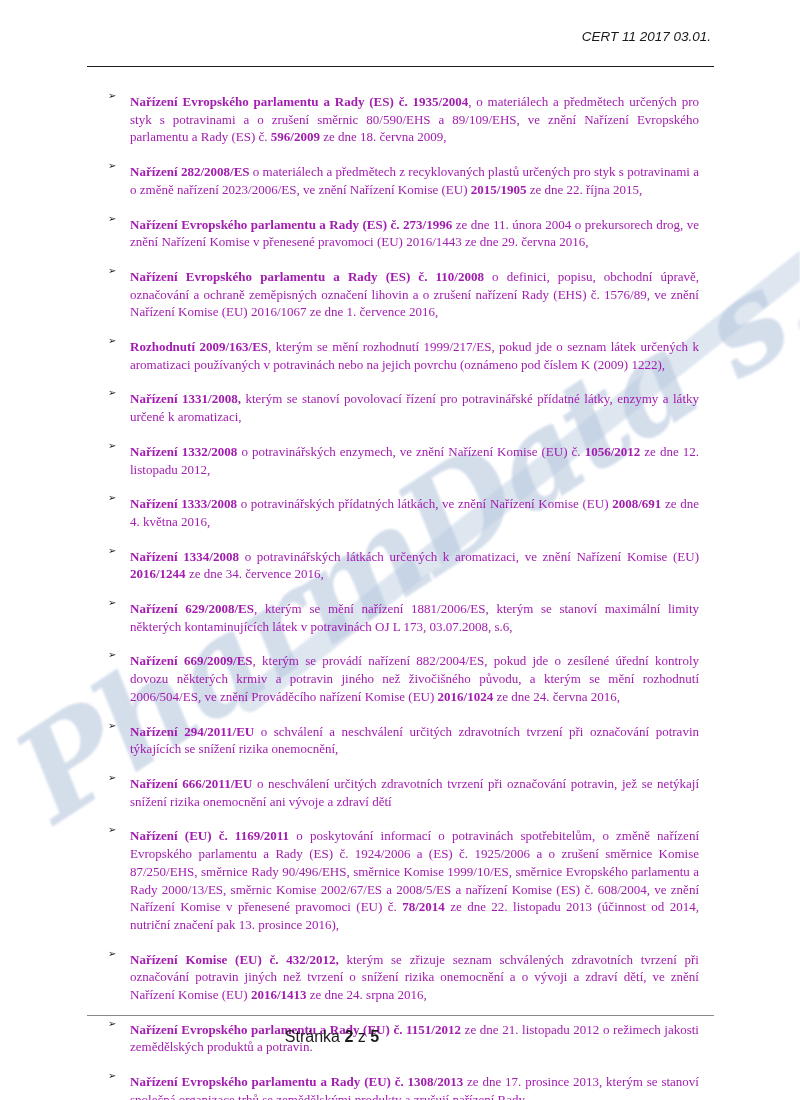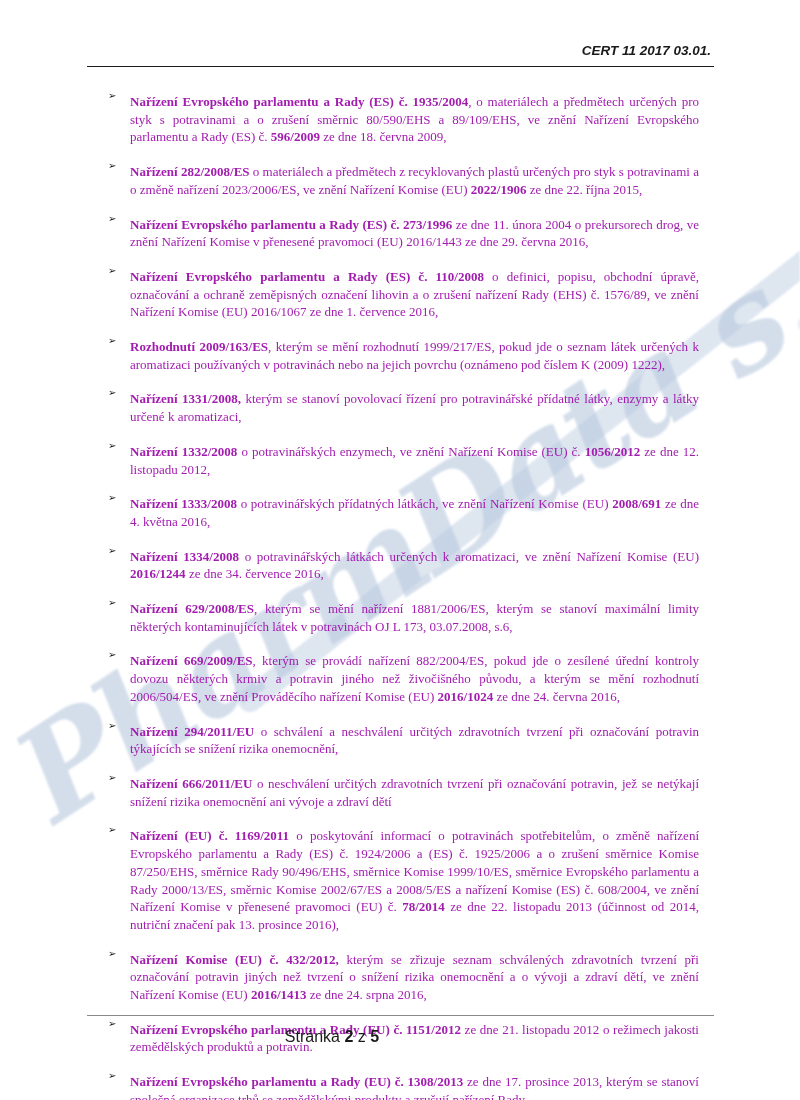--- a/index.html
+++ b/index.html
@@ -13,27 +13,26 @@
   }
   
   .watermark{
     position:absolute;left:0;top:0;width:800px;height:1100px;
     z-index:0;
     filter:blur(1.2px);
     pointer-events:none;
   }
   
   .header-text{
-    position:absolute;top:43px;right:89px;
+    position:absolute;top:29px;right:89px;
     font-family:"Liberation Sans",sans-serif;
     font-style:italic;
     font-size:13.5px;
     color:#1a1a1a;
     z-index:2;
-    font-weight:bold;
   }
   .header-rule{
     position:absolute;left:87px;top:66px;width:627px;height:0;
     border-top:1.7px solid #1c1c1c;
     z-index:2;
   }
   
   .content{
     position:absolute;left:108px;top:87px;width:597px;
     z-index:1;
@@ -84,21 +83,21 @@
   <div class="header-text">CERT 11 2017 03.01.</div>
   <div class="header-rule"></div>
 
   <div class="content">
       <div class="item">
         <span class="bullet">➢</span>
         <p class="body-text"><b>Nařízení Evropského parlamentu a Rady (ES) č. 1935/2004</b><span>, o materiálech a předmětech určených pro styk s potravinami a o zrušení směrnic 80/590/EHS a 89/109/EHS, ve znění Nařízení Evropského parlamentu a Rady (ES) č. </span><b>596/2009</b><span> ze dne 18. června 2009,</span></p>
       </div>
       <div class="item">
         <span class="bullet">➢</span>
-        <p class="body-text"><b>Nařízení 282/2008/ES</b><span> o materiálech a předmětech z recyklovaných plastů určených pro styk s potravinami a o změně nařízení 2023/2006/ES, ve znění Nařízení Komise (EU) </span><b>2022/1906</b><span> ze dne 22. října 2015,</span></p>
+        <p class="body-text"><b>Nařízení 282/2008/ES</b><span> o materiálech a předmětech z recyklovaných plastů určených pro styk s potravinami a o změně nařízení 2023/2006/ES, ve znění Nařízení Komise (EU) </span><b>2015/1905</b><span> ze dne 22. října 2015,</span></p>
       </div>
       <div class="item">
         <span class="bullet">➢</span>
         <p class="body-text"><b>Nařízení Evropského parlamentu a Rady (ES) č. 273/1996</b><span> ze dne 11. února 2004 o prekursorech drog, ve znění Nařízení Komise v přenesené pravomoci (EU) 2016/1443 ze dne 29. června 2016,</span></p>
       </div>
       <div class="item">
         <span class="bullet">➢</span>
         <p class="body-text"><b>Nařízení Evropského parlamentu a Rady (ES) č. 110/2008</b><span> o definici, popisu, obchodní úpravě, označování a ochraně zeměpisných označení lihovin a o zrušení nařízení Rady (EHS) č. 1576/89, ve znění Nařízení Komise (EU) 2016/1067 ze dne 1. července 2016,</span></p>
       </div>
       <div class="item">

